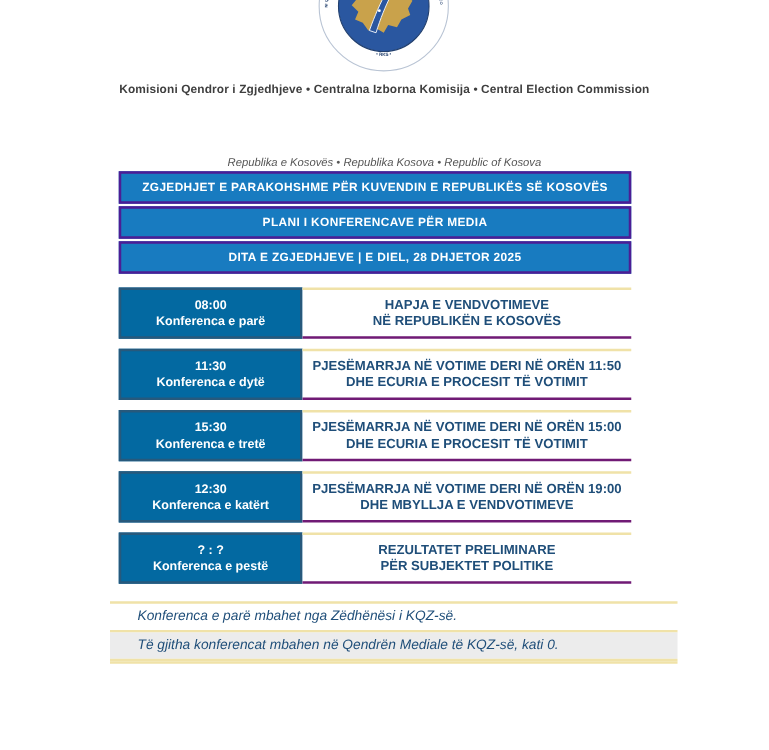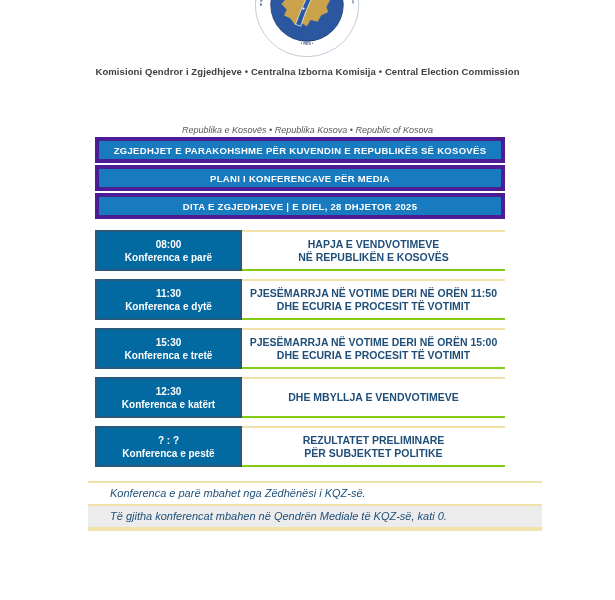--- a/index.html
+++ b/index.html
@@ -13,38 +13,38 @@
 
   
   .org { position:absolute; left:0; top:65px; width:615px; text-align:center; }
   .org-name { font-size:9.5px; font-weight:bold; color:#3f3f3f; line-height:14px; letter-spacing:0.1px; }
   .org-sub  { font-size:9px; font-style:italic; color:#565656; line-height:13px;margin-top:45px; }
 
   
   .headers { position:absolute; left:95px; top:137px; width:410px; }
   .bar {
     box-sizing:border-box; height:26px; margin-bottom:2px;
-    background:#187bc0; border:4px solid #4c1d95;
+    background:#187bc0; border:2px solid #4c1d95;
     color:#ffffff; font-weight:bold; font-size:9.5px; letter-spacing:0.3px;
     display:flex; align-items:center; justify-content:center; 
   }
 
   
   .rows { position:absolute; left:95px; top:230px; width:410px; }
   .row { display:flex; height:41px; margin-bottom:8px; }
   .time-cell {
     box-sizing:border-box; width:147px; flex:0 0 147px;
     background:#0369a1; border:2px solid #27597c;
     color:#ffffff; font-weight:bold; font-size:10px; line-height:13px;
     display:flex; flex-direction:column; align-items:center; justify-content:center;
     text-align:center;
   }
   .topic-cell {
     box-sizing:border-box; flex:1; background:#ffffff;
-    border-top:2px solid #f0e2a8; border-bottom:2px solid #84cc16;
+    border-top:2px solid #f0e2a8; border-bottom:2px solid #701a75;
     color:#1f4e79; font-weight:bold; font-size:10.5px; line-height:13px;
     display:flex; flex-direction:column; align-items:center; justify-content:center;
     text-align:center; padding:0 4px;
   }
 
   
   .notes { position:absolute; left:88px; top:481px; width:454px; }
   .rule { height:0; border-top:2px solid #f0e2a8; }
   .note {
     font-style:italic; color:#1f4e79; font-size:11px; line-height:21px;
@@ -124,20 +124,21 @@
         <span>DHE ECURIA E PROCESIT TË VOTIMIT</span>
       </div>
     </div>
 
     <div class="row">
       <div class="time-cell">
         <span>12:30</span>
         <span>Konferenca e katërt</span>
       </div>
       <div class="topic-cell">
+        <span>PJESËMARRJA NË VOTIME DERI NË ORËN 19:00</span>
         <span>DHE MBYLLJA E VENDVOTIMEVE</span>
       </div>
     </div>
 
     <div class="row">
       <div class="time-cell">
         <span>? : ?</span>
         <span>Konferenca e pestë</span>
       </div>
       <div class="topic-cell">

